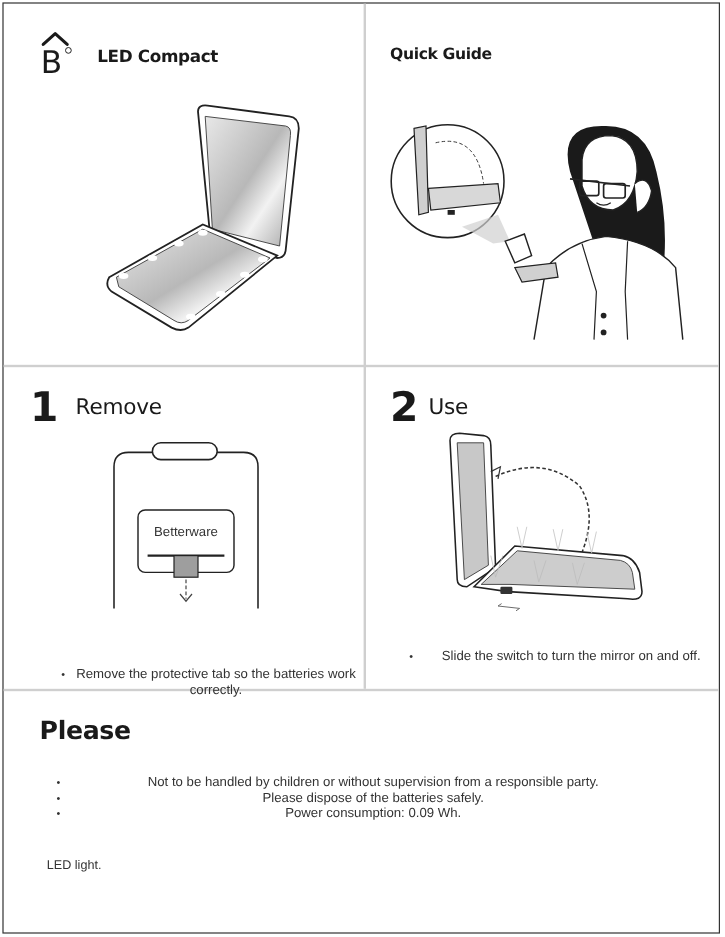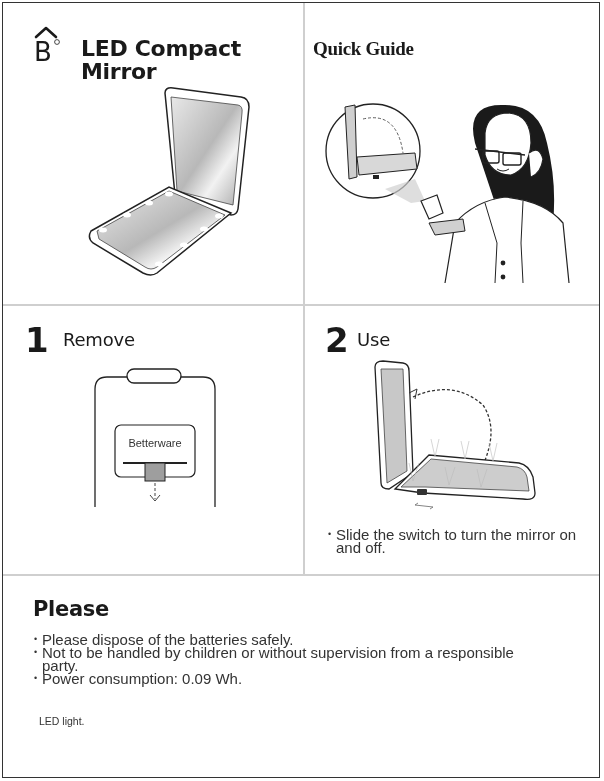--- a/index.html
+++ b/index.html
@@ -4,27 +4,27 @@
 <style>
   html, body { margin: 0; padding: 0; background: #ffffff; }
   body { width: 604px; height: 781px; position: relative; font-family: "DejaVu Sans", sans-serif; color: #1a1a1a; overflow: hidden; }
   .page { position: absolute; left: 2px; top: 2px; width: 598px; height: 776px; border: 1.5px solid #333; box-sizing: border-box; }
   .vline { position: absolute; left: 300px; top: 0; width: 2px; height: 571px; background: #cfcfcf; }
   .hline1 { position: absolute; left: 0; top: 301px; width: 100%; height: 2px; background: #cfcfcf; }
   .hline2 { position: absolute; left: 0; top: 571px; width: 100%; height: 2px; background: #cfcfcf; }
 
   .title-block { position: absolute; left: 30px; top: 22px; }
   .logo { position: absolute; left: 0; top: 0; width: 36px; height: 44px; }
-  .prod-title { position: absolute; left: 48px; top: 12px; font-family: "DejaVu Sans", sans-serif; font-weight: bold; font-size: 22px; line-height: 23px; letter-spacing: -0.3px; width: 220px; }
-  .quick-title { position: absolute; left: 310px; top: 35px; font-weight: bold; font-size: 19px; letter-spacing: -0.3px; font-family: Liberation Serif, serif; }
+  .prod-title { position: absolute; left: 48px; top: 12px; font-family: "DejaVu Sans", sans-serif; font-weight: bold; font-size: 14px; line-height: 23px; letter-spacing: -0.3px; width: 220px; }
+  .quick-title { position: absolute; left: 322px; top: 35px; font-weight: bold; font-size: 13px; letter-spacing: -0.3px; }
 
   .step-num { position: absolute; font-weight: bold; font-size: 34px; line-height: 34px; }
   .step-label { position: absolute; font-weight: normal; font-size: 18px; letter-spacing: -0.2px; }
 
-  .bullets { position: absolute; font-family: "Liberation Sans", sans-serif; font-size: 15px; line-height: 13px; color: #333; margin: 3px; padding: 0; list-style: none; }
+  .bullets { position: absolute; font-family: "Liberation Sans", sans-serif; font-size: 11px; line-height: 13px; color: #333; margin: 16px; padding: 0; list-style: none; text-align: center; }
   .bullets li { position: relative; padding-left: 8px; }
   .bullets li::before { content: "\2022"; position: absolute; left: 0; top: 0; font-size: 9px; }
 
   .caution-title { position: absolute; left: 30px; top: 594px; font-weight: bold; font-size: 21px; letter-spacing: -0.3px; }
   .led-note { position: absolute; left: 36px; top: 712px; font-family: "Liberation Sans", sans-serif; font-size: 10.5px; color: #333; }
   svg { position: absolute; overflow: visible; }
 </style>
 </head>
 <body>
 
@@ -34,21 +34,20 @@
   <div class="hline2"></div>
 
   <div class="title-block">
     <svg class="logo" viewBox="0 0 36 44" width="36" height="44">
       <path d="M3 12 L13 3 L23 12" fill="none" stroke="#1a1a1a" stroke-width="2.6" stroke-linecap="round" stroke-linejoin="round"></path>
       <text x="1" y="36" font-family="DejaVu Sans, sans-serif" font-size="26" font-weight="normal" fill="#1a1a1a">B</text>
       <circle cx="24" cy="17" r="2.4" fill="none" stroke="#1a1a1a" stroke-width="0.8"></circle>
     </svg>
     <div class="prod-title">
       <div>LED Compact</div>
-      <div>Mirror</div>
     </div>
   </div>
 
   <div class="quick-title">Quick Guide</div>
 
   <svg style="left:80px;top:80px" width="200" height="200" viewBox="0 0 200 200">
     <defs>
       <linearGradient id="mg" x1="0" y1="0" x2="1" y2="1">
         <stop offset="0" stop-color="#e8e8e8"></stop>
         <stop offset="0.5" stop-color="#b8b8b8"></stop>
@@ -103,20 +102,23 @@
     <path d="M2 148 L2 30 Q2 18 14 18 L110 18 Q122 18 122 30 L122 148" fill="#fff" stroke="#222" stroke-width="1.3"></path>
     <rect x="34" y="10" width="54" height="14" rx="7" fill="#fff" stroke="#222" stroke-width="1.3"></rect>
     <rect x="22" y="66" width="80" height="52" rx="6" fill="#fff" stroke="#222" stroke-width="1.2"></rect>
     <text x="62" y="88" text-anchor="middle" font-family="Liberation Sans, sans-serif" font-size="11" fill="#333">Betterware</text>
     <path d="M30 104 L94 104" stroke="#222" stroke-width="2"></path>
     <rect x="52" y="104" width="20" height="18" fill="#9e9e9e" stroke="#222" stroke-width="1"></rect>
     <path d="M62 124 L62 140" stroke="#444" stroke-width="1" stroke-dasharray="3,2"></path>
     <path d="M57 136 L62 142 L67 136" fill="none" stroke="#444" stroke-width="1"></path>
   </svg>
 
+  <ul class="bullets" style="left:32px;top:537px;width:250px">
+    <li>Remove the protective tab so the batteries work correctly.</li>
+  </ul>
 
   <div class="step-num" style="left:322px;top:320px">2</div>
   <div class="step-label" style="left:354px;top:326px">Use</div>
 
   <svg style="left:370px;top:356px" width="176" height="140" viewBox="0 0 176 140">
     <path d="M2 8 Q2 2 10 2 L30 4 Q36 5 36 12 L40 114 L16 130 Q8 130 8 124 Z" fill="#fff" stroke="#222" stroke-width="1.3"></path>
     <path d="M8 10 L30 10 L34 112 L14 124 Z" fill="#c8c8c8" stroke="#444" stroke-width="0.8"></path>
     <path d="M40 38 Q80 20 110 46 Q126 70 110 106" fill="none" stroke="#333" stroke-width="1.3" stroke-dasharray="3,2"></path>
     <path d="M36 34 L44 30 L42 40" fill="none" stroke="#333" stroke-width="1"></path>
     <path d="M22 130 L56 96 L146 104 Q156 106 160 118 L162 134 Q162 142 150 140 L50 134 Z" fill="#fff" stroke="#222" stroke-width="1.3"></path>
@@ -132,18 +134,18 @@
     <rect x="44" y="130" width="10" height="6" rx="1" fill="#333"></rect>
     <path d="M42 146 L60 148 M42 146 L45 144 M60 148 L57 150" stroke="#666" stroke-width="0.8" fill="none"></path>
   </svg>
 
   <ul class="bullets" style="left:322px;top:522px;width:262px">
     <li>Slide the switch to turn the mirror on and off.</li>
   </ul>
 
   <div class="caution-title">Please</div>
   <ul class="bullets" style="left:28px;top:627px;width:520px">
+    <li>Not to be handled by children or without supervision from a responsible party.</li>
     <li>Please dispose of the batteries safely.</li>
-    <li>Not to be handled by children or without supervision from a responsible party.</li>
     <li>Power consumption: 0.09 Wh.</li>
   </ul>
   <div class="led-note">LED light.</div>
 </div>
 
 </body></html>

